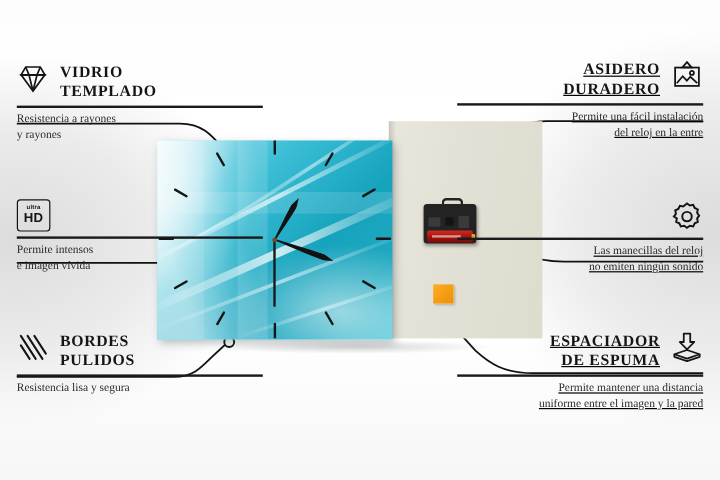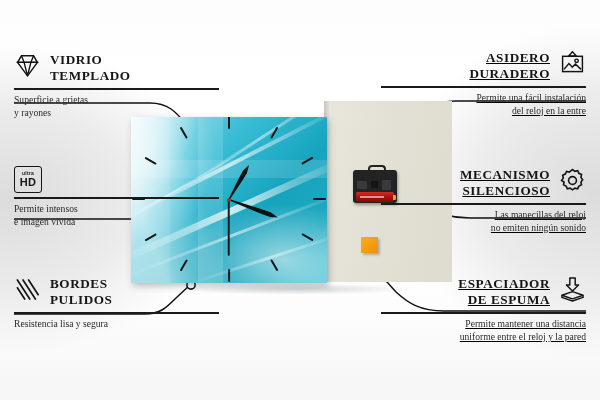--- a/index.html
+++ b/index.html
@@ -203,21 +203,21 @@
         <svg viewBox="0 0 24 24" fill="none" stroke="#141414" stroke-width="1.25">
           <path d="M3.2 9.2h17.6L12 21.2 3.2 9.2z"></path>
           <path d="M6.6 3.4h10.8l3.4 5.8H3.2l3.4-5.8z"></path>
           <path d="M6.6 3.4L9 9.2 12 21.2 15 9.2l2.4-5.8M3.2 9.2h17.6"></path>
         </svg>
       </span>
       <div class="feat-title">VIDRIO
 TEMPLADO</div>
     </div>
     <div class="rule"></div>
-    <div class="feat-desc">Superficie a grietas
+    <div class="feat-desc">Resistencia a rayones
 y rayones</div>
   </div>
 
   <div class="feat left" style="left:14px;top:166px;">
     <div class="feat-head">
       <span class="hdbox">
         <span class="hd-ultra">ultra</span>
         <span class="hd-hd">HD</span>
       </span>
     </div>
@@ -262,38 +262,36 @@
   </div>
 
   <div class="feat right" style="left:381px;top:167px;">
     <div class="feat-head">
       <span class="ico">
         <svg viewBox="0 0 24 24" fill="none" stroke="#141414" stroke-width="1.45">
           <path d="M12 2.3l2.1 1.5 2.5-.5 1.1 2.3 2.3 1.1-.5 2.5 1.5 2.1-1.5 2.1.5 2.5-2.3 1.1-1.1 2.3-2.5-.5-2.1 1.5-2.1-1.5-2.5.5-1.1-2.3-2.3-1.1.5-2.5L2.3 12l1.5-2.1-.5-2.5 2.3-1.1 1.1-2.3 2.5.5L12 2.3z"></path>
           <circle cx="12" cy="12" r="3.5"></circle>
         </svg>
       </span>
-      <div class="feat-title">MECANISMO
-SILENCIOSO</div>
     </div>
     <div class="rule"></div>
     <div class="feat-desc">Las manecillas del reloj
 no emiten ningún sonido</div>
   </div>
 
   <div class="feat right" style="left:381px;top:276px;width:205px;">
     <div class="feat-head">
       <span class="ico">
         <svg viewBox="0 0 24 24" fill="none" stroke="#141414" stroke-width="1.3" stroke-linejoin="round">
           <path d="M9.6 1.8h4.8v6.2h3L12 13.4 6.6 8h3V1.8z"></path>
           <path d="M12 13.9L2.6 17.1 12 20.3l9.4-3.2L12 13.9z"></path>
           <path d="M2.6 17.1v1.9L12 22.2l9.4-3.2v-1.9"></path>
         </svg>
       </span>
       <div class="feat-title">ESPACIADOR
 DE ESPUMA</div>
     </div>
     <div class="rule"></div>
     <div class="feat-desc">Permite mantener una distancia
-uniforme entre el reloj y la pared</div>
+uniforme entre el imagen y la pared</div>
   </div>
 
 </div>
 
 </body></html>

